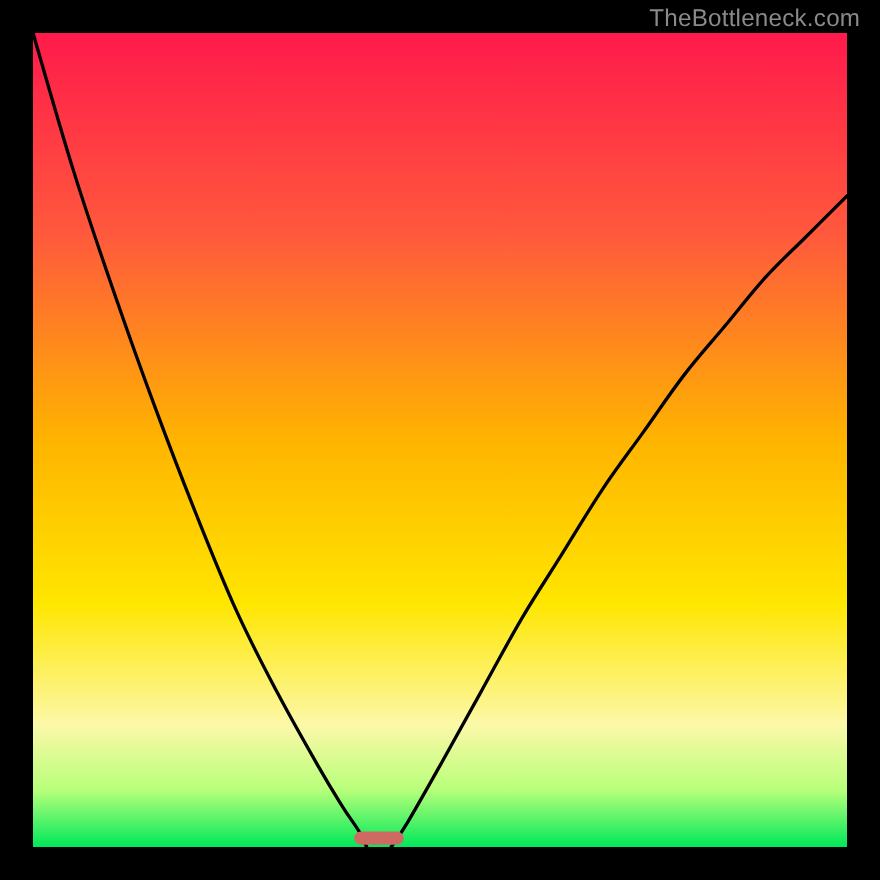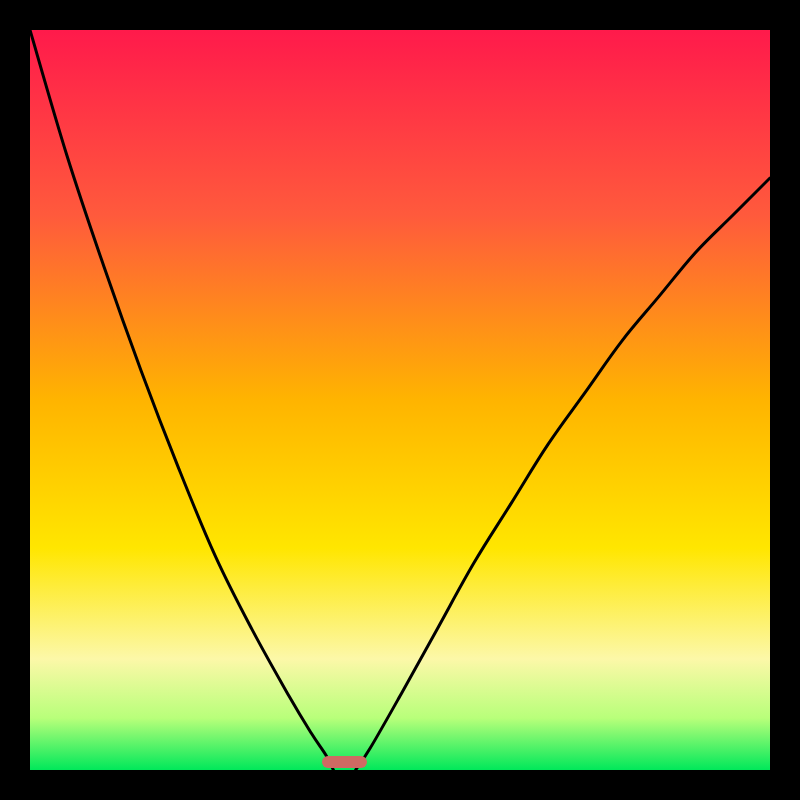--- a/index.html
+++ b/index.html
@@ -56,20 +56,21 @@
     position: absolute;
     height: 12px;
     border-radius: 6px;
     background: #cf6a63;
   }
 </style>
 </head>
 <body>
 
 <div class="frame">
+  <div class="watermark">TheBottleneck.com</div>
 
   <div class="plot-area">
     <svg class="curve" viewBox="0 0 740 740" preserveAspectRatio="none">
       <path id="curve-left" fill="none" stroke-width="3" stroke-linecap="round" d="M 0 0 C 6.66 22.644000000000013, 23.68 83.17600000000007, 37 125.80000000000007 C 50.32 168.42400000000006, 60.68 198.17199999999997, 74 236.79999999999995 C 87.32 275.42799999999994, 97.68 304.436, 111 340.4 C 124.32 376.364, 134.68 403.3, 148 436.6 C 161.32 469.90000000000003, 171.68 496.096, 185 525.4 C 198.32 554.704, 208.68 574.092, 222 599.4 C 235.32 624.708, 248.344 647.352, 259 666 C 269.656 684.648, 274.53999999999996 692.3439999999999, 281.2 703 C 287.86 713.6560000000001, 292.004 718.5400000000001, 296 725.2 C 299.996 731.86, 302.068 737.336, 303.4 740" stroke="#000000"></path>
       <path id="curve-right" fill="none" stroke-width="3" stroke-linecap="round" d="M 325.6 740 C 328.264 736.004, 332.408 731.12, 340.40000000000003 717.8 C 348.39200000000005 704.4799999999999, 358.012 687.312, 370 666 C 381.988 644.688, 393.68000000000006 623.376, 407.00000000000006 599.4 C 420.32000000000005 575.424, 430.68 555.444, 444 532.8 C 457.32 510.15599999999995, 467.68 494.91200000000003, 481 473.6 C 494.32 452.288, 504.68 434.38, 518 414.4 C 531.32 394.41999999999996, 541.68 381.24799999999993, 555 362.59999999999997 C 568.32 343.952, 578.68 328.116, 592 310.8 C 605.32 293.48400000000004, 615.68 282.38399999999996, 629 266.4 C 642.32 250.41599999999997, 652.68 236.652, 666 222 C 679.32 207.348, 689.68 198.32, 703 185 C 716.32 171.68, 733.34 154.66, 740 148" stroke="#000000"></path>
     </svg>
     <div class="marker" id="marker" style="left: 292.3px; width: 44.4px; bottom: 2px; background: rgb(207, 106, 99);"></div>
   </div>
 </div>
 

